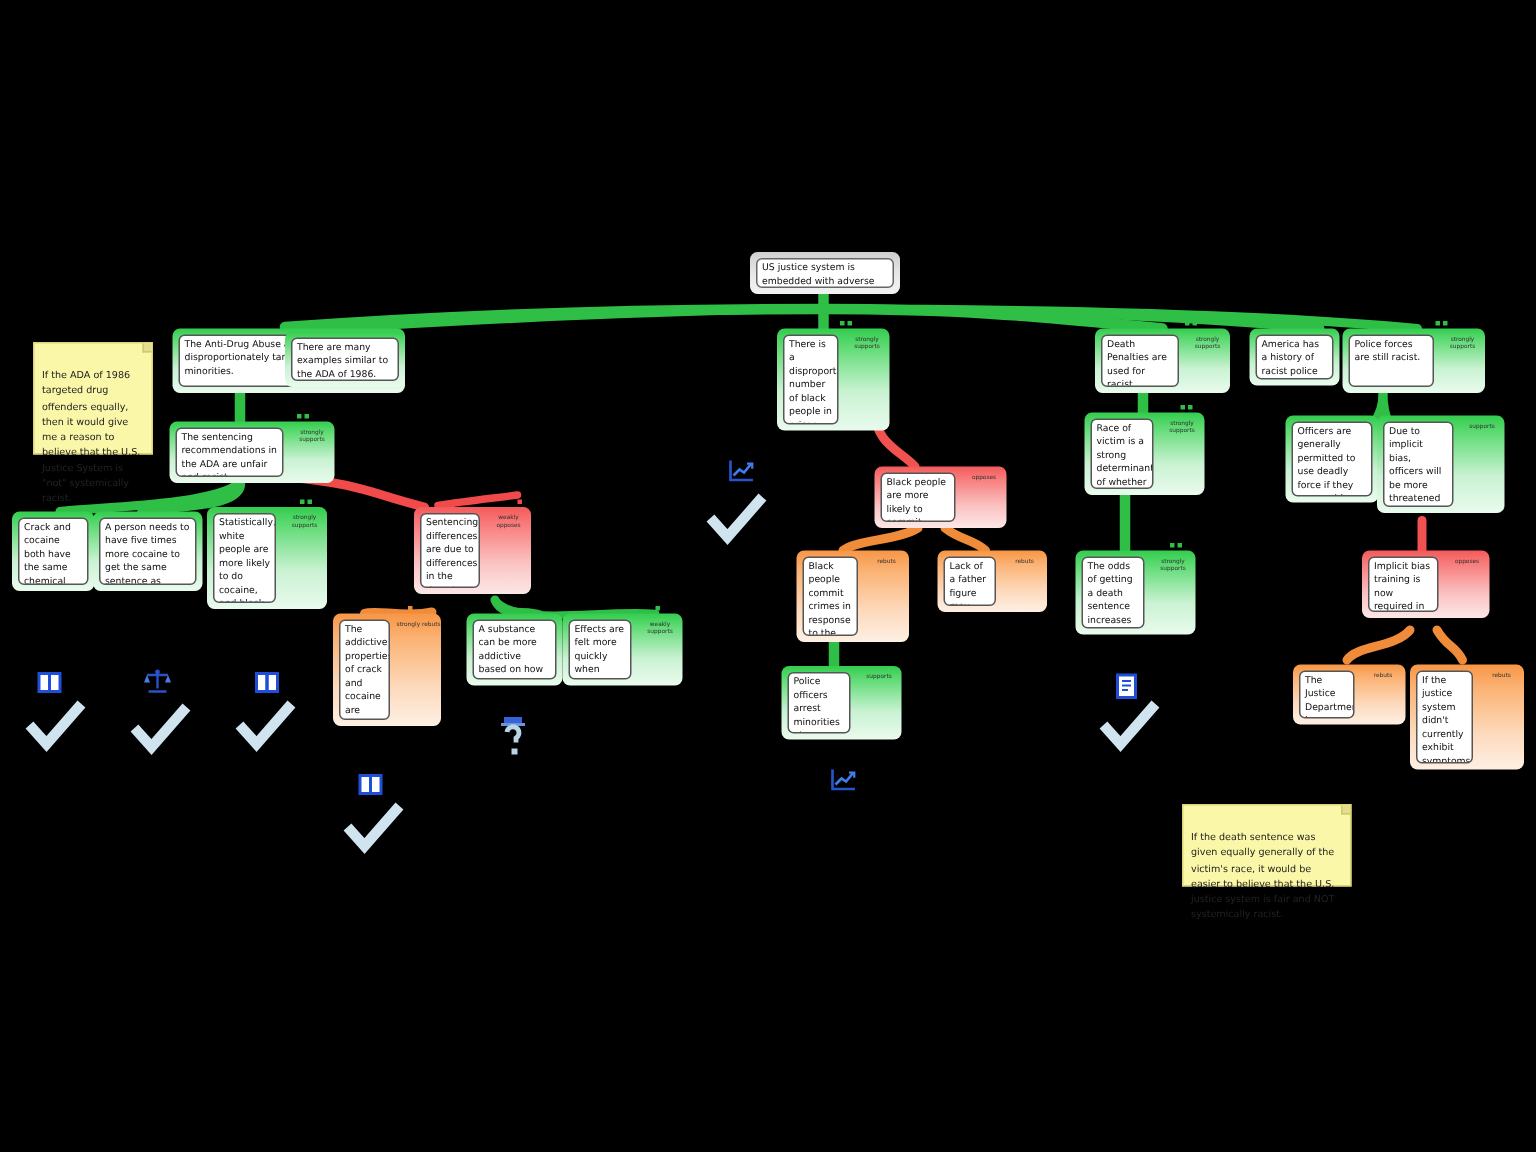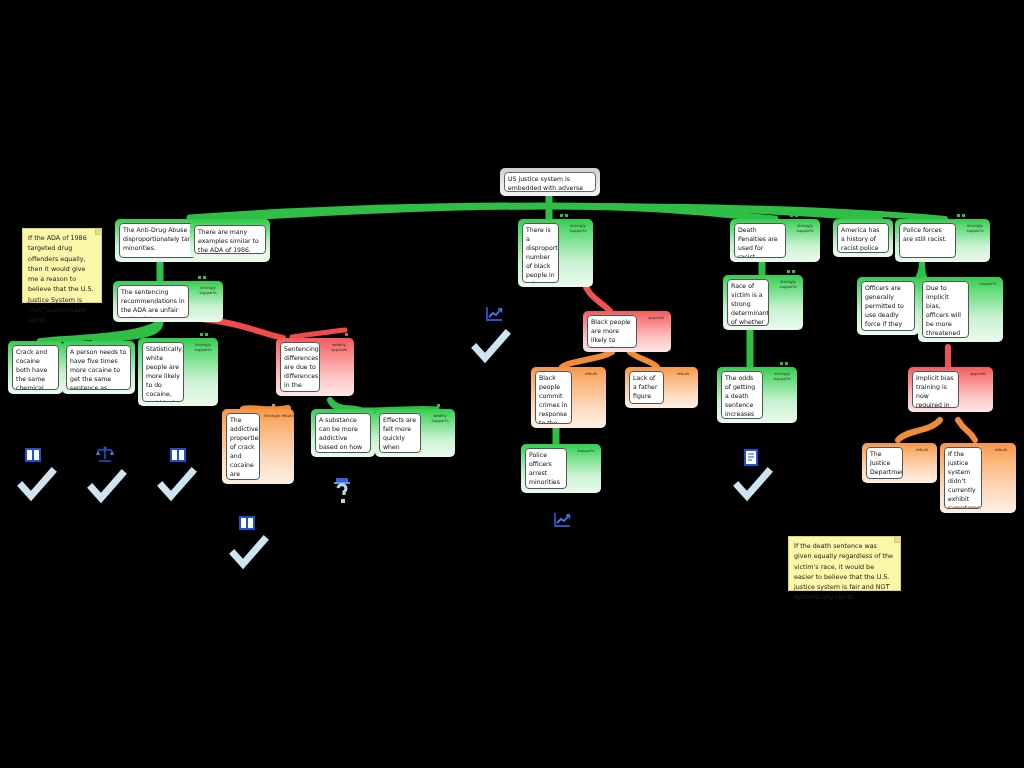--- a/index.html
+++ b/index.html
@@ -26,21 +26,21 @@
   .n-root .body{border-color:#666;}
 
   
   .pip{position:absolute;width:3px;height:3px;}
   .pip.g{background:#2fbe46;}
   .pip.r{background:#f04a4a;}
   .pip.o{background:#f08b3a;}
 
   
   .note{position:absolute;background:#fbf7a8;border:1px solid #d9d37a;
-        padding:4px 5px;box-sizing:border-box;color:#222;
+        padding:16px 5px;box-sizing:border-box;color:#222;
         font-size:6.4px;line-height:1.6;
         font-family:"DejaVu Sans","Liberation Sans",sans-serif;}
   .note .fold{position:absolute;right:0;top:0;width:5px;height:5px;
         background:#e4de8c;border-left:1px solid #cfc86f;border-bottom:1px solid #cfc86f;}
 
   
   .ico{position:absolute;}
   .tick{position:absolute;width:34px;height:30px;}
 
   svg{display:block;overflow:visible;}
@@ -241,21 +241,21 @@
     <div class="tag">rebuts</div>
   </div>
 
   <div class="note" style="left:22px;top:228px;width:80px;height:75px;">
     <div class="fold"></div>
     <span>If the ADA of 1986 targeted drug offenders equally, then it would give me a reason to believe that the U.S. Justice System is "not" systemically racist.</span>
   </div>
 
   <div class="note" style="left:788px;top:536px;width:113px;height:55px;">
     <div class="fold"></div>
-    <span>If the death sentence was given equally regardless of the victim's race, it would be easier to believe that the U.S. justice system is fair and NOT systemically racist.</span>
+    <span>If the death sentence was given equally generally of the victim's race, it would be easier to believe that the U.S. justice system is fair and NOT systemically racist.</span>
   </div>
 
   <div class="ico" style="left:25px;top:448px;">
     <svg width="16" height="14" viewBox="0 0 16 14">
       <rect x="0" y="0" width="16" height="14" fill="#1f4fd8"></rect>
       <path d="M2 2 h5 v10 h-5 z M9 2 h5 v10 h-5 z" fill="#fff"></path>
       <rect x="7" y="1" width="2" height="12" fill="#1f4fd8"></rect>
     </svg>
   </div>
   <svg class="tick" style="left:20px;top:470px;" viewBox="0 0 34 30">

